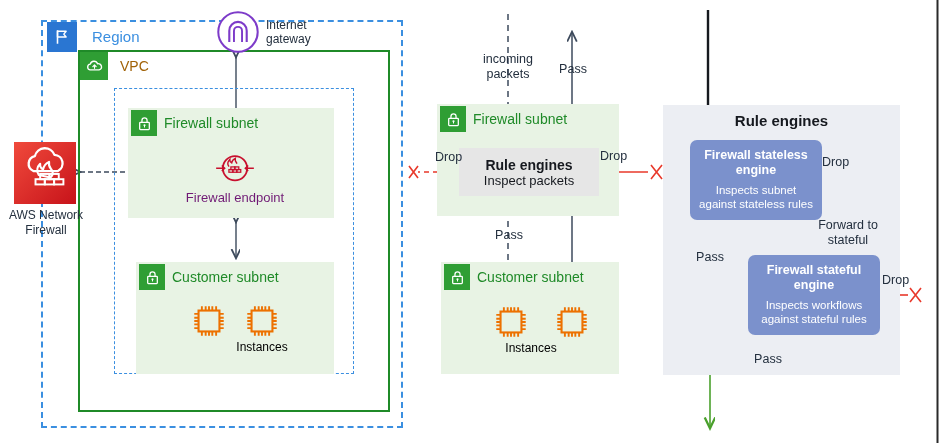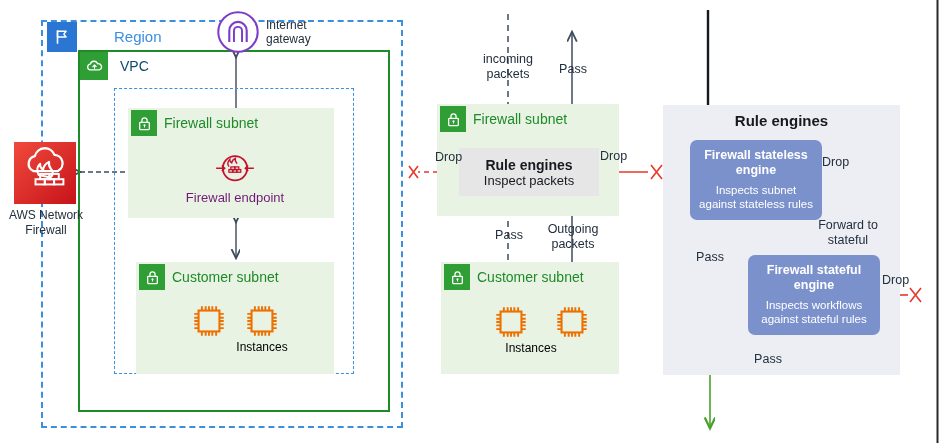--- a/index.html
+++ b/index.html
@@ -18,32 +18,32 @@
 
   
   .region-box {
     left: 41px; top: 20px; width: 362px; height: 408px;
     border: 2px dashed #3b8fe0;
   }
   .region-badge {
     left: 47px; top: 22px; width: 30px; height: 30px;
     background: #2a76d2; display: flex; align-items: center; justify-content: center;
   }
-  .region-label { left: 92px; top: 28px; color: #3b8fe0; font-size: 15px; margin-left: 22px; }
+  .region-label { left: 92px; top: 28px; color: #3b8fe0; font-size: 15px; }
 
   
   .vpc-box {
     left: 78px; top: 50px; width: 312px; height: 362px;
     border: 2px solid #1f8a28;
   }
   .vpc-badge {
     left: 80px; top: 52px; width: 28px; height: 28px;
     background: #2f9e34; display: flex; align-items: center; justify-content: center;
   }
-  .vpc-label { left: 120px; top: 58px; color: #0c4a6e; font-size: 14px; }
+  .vpc-label { left: 120px; top: 58px; color: #a16207; font-size: 14px; }
 
   
   .az-box {
     left: 114px; top: 88px; width: 240px; height: 286px;
     border: 1.5px dashed #3b8fe0;
   }
   .az-label {
     left: 114px; top: 92px; width: 240px; text-align: center;
     color: #4a90d9; font-size: 12px;
   }
@@ -346,22 +346,20 @@
     </svg>
   </div>
   <div class="abs subnet-label cu-label-M">Customer subnet</div>
 
   <div class="lbl lbl-c" style="left:463px; top:52px; width:90px;">incoming
 packets</div>
   <div class="lbl lbl-c" style="left:545px; top:62px; width:56px;">Pass</div>
   <div class="lbl" style="left:435px; top:150px;">Drop</div>
   <div class="lbl" style="left:600px; top:149px;">Drop</div>
   <div class="lbl lbl-c" style="left:481px; top:228px; width:56px;">Pass</div>
-  <div class="lbl lbl-c" style="left:528px; top:222px; width:90px;">Outgoing
-packets</div>
 
   <div class="abs" style="left:492px; top:303px;">
     <svg width="38" height="38" viewBox="0 0 40 40">
       <rect x="9" y="9" width="22" height="22" fill="none" stroke="#ed7100" stroke-width="2.2"></rect>
       <g stroke="#ed7100" stroke-width="2">
         <path d="M12.5 9 L12.5 4.5 M16.5 9 L16.5 4.5 M20 9 L20 4.5 M23.5 9 L23.5 4.5 M27.5 9 L27.5 4.5"></path>
         <path d="M12.5 31 L12.5 35.5 M16.5 31 L16.5 35.5 M20 31 L20 35.5 M23.5 31 L23.5 35.5 M27.5 31 L27.5 35.5"></path>
         <path d="M9 12.5 L4.5 12.5 M9 16.5 L4.5 16.5 M9 20 L4.5 20 M9 23.5 L4.5 23.5 M9 27.5 L4.5 27.5"></path>
         <path d="M31 12.5 L35.5 12.5 M31 16.5 L35.5 16.5 M31 20 L35.5 20 M31 23.5 L35.5 23.5 M31 27.5 L35.5 27.5"></path>
       </g>

